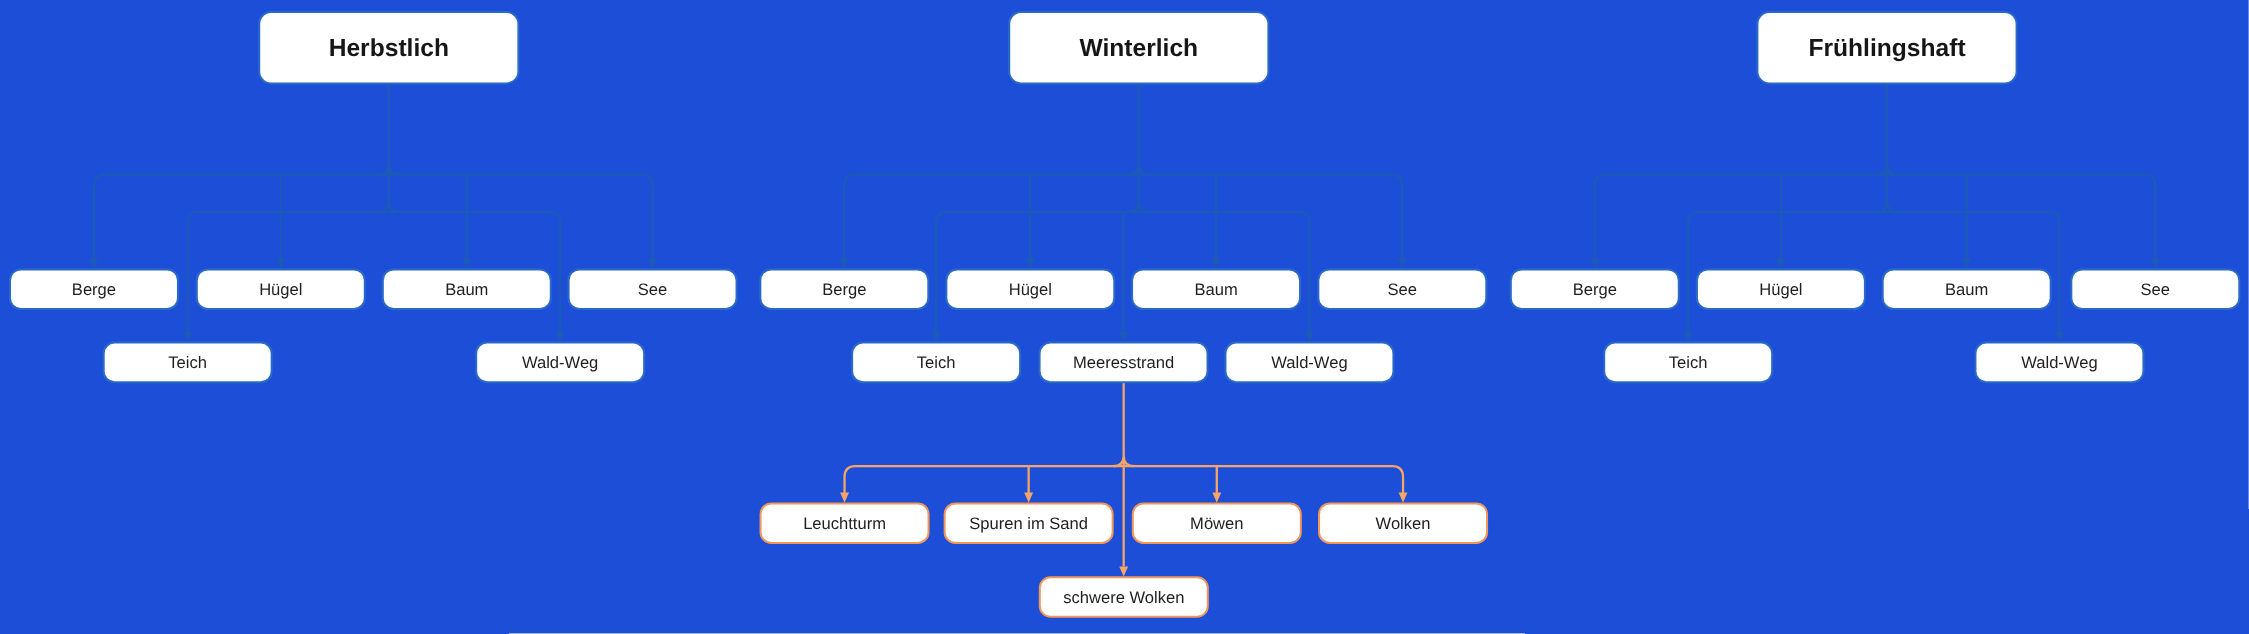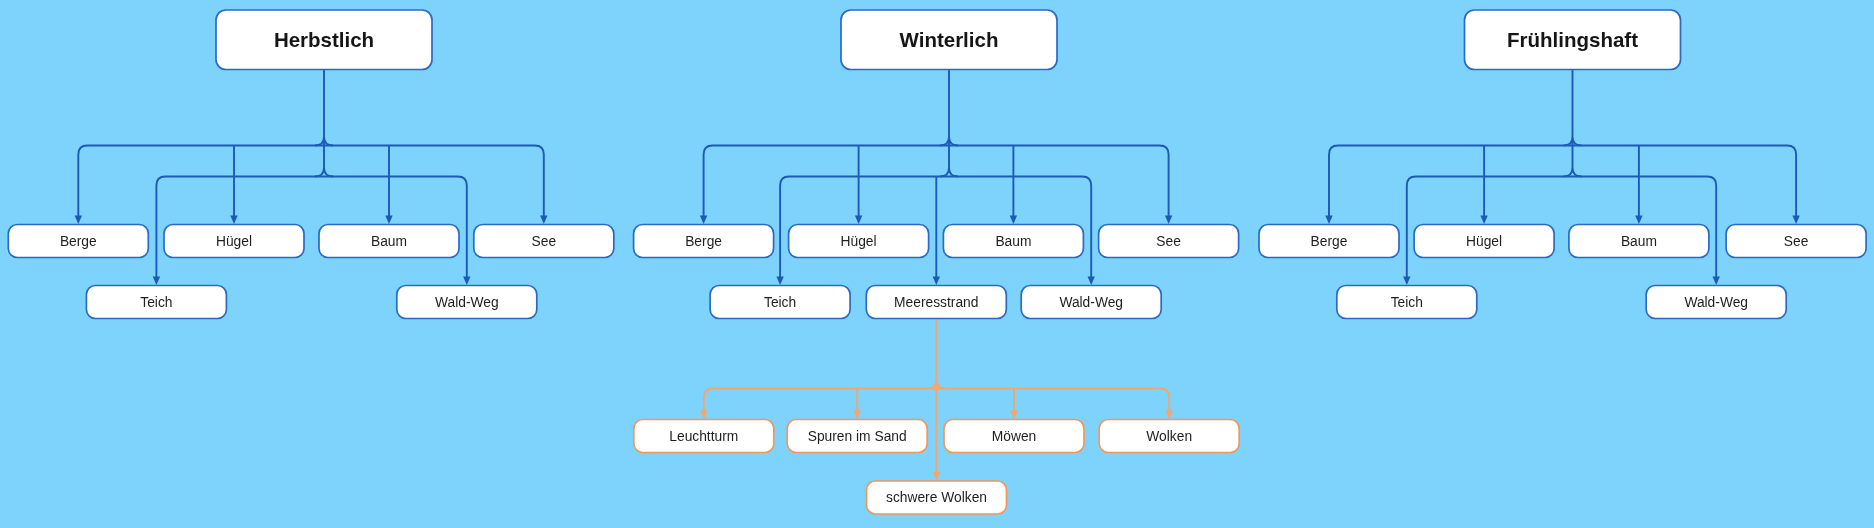--- a/index.html
+++ b/index.html
@@ -5,21 +5,21 @@
   html, body {
     margin: 0;
     padding: 0;
     background: #ffffff;
     font-family: "Liberation Sans", sans-serif;
   }
   .stage {
     position: relative;
     width: 1874px;
     height: 528px;
-    background: #7dd3fc;
+    background: #1d4ed8;
     overflow: hidden;
   }
   svg { display: block; }
 
   .edge-blue {
     fill: none;
     stroke: #1c5ab8;
     stroke-width: 1.9;
     stroke-linejoin: round;
   }

